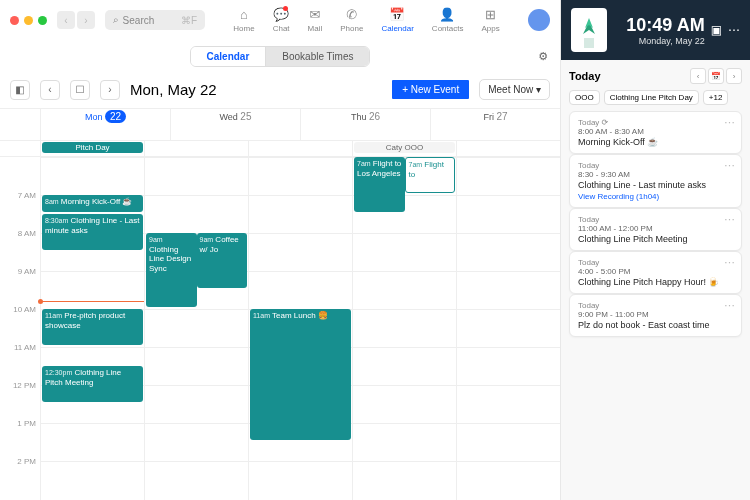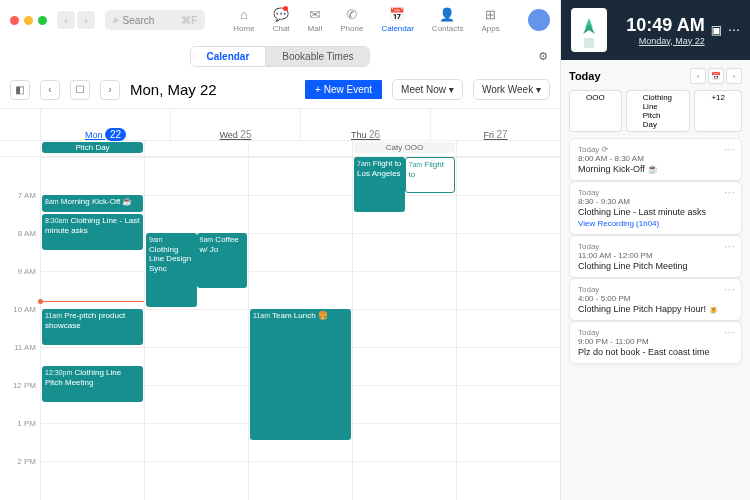--- a/index.html
+++ b/index.html
@@ -26,21 +26,21 @@
   .gear { position: absolute; right: 12px; color: #666; cursor: pointer; }
   .ctrls { display: flex; align-items: center; padding: 6px 10px 8px; gap: 10px; }
   .iconsq { width: 20px; height: 20px; border: 1px solid #ddd; border-radius: 4px; display: flex; align-items: center; justify-content: center; color: #666; cursor: pointer; font-size: 10px; }
   .date-h { font-size: 15px; font-weight: 400; }
   .spacer { flex: 1; }
   .pri { background: #0b5cff; color: #fff; border: none; border-radius: 1px; padding: 4px 10px; font-size: 10px; cursor: pointer; font-weight: 400; }
   .sec { background: #fff; border: 1px solid #ddd; border-radius: 5px; padding: 4px 8px; font-size: 10px; cursor: pointer; color: #333; }
   .weekgrid { flex: 1; display: flex; flex-direction: column; overflow: hidden; border-top: 1px solid #eee; }
   .dayrow { display: flex; height: 32px; border-bottom: 1px solid #eee; }
   .timecol { width: 40px; flex-shrink: 0; }
-  .daycell { flex: 1; border-left: 1px solid #eee; display: flex; flex-direction: column; align-items: center; justify-content: flex-end; gap: 2px; padding-top: 2px; font-size: 9px; color: #555; text-decoration: underline; }
+  .daycell { flex: 1; border-left: 1px solid #eee; display: flex; flex-direction: column; align-items: center; justify-content: flex-start; gap: 2px; padding-top: 2px; font-size: 9px; color: #555; }
   .daycell .num { font-size: 10px; color: #888; }
   .daycell.active { color: #0b5cff; }
   .daycell.active .num { background: #0b5cff; color: #fff; border-radius: 8px; padding: 1px 5px; }
   .alldayrow { display: flex; height: 16px; border-bottom: 1px solid #eee; }
   .allcell { flex: 1; border-left: 1px solid #eee; padding: 1px; text-align: center; }
   .pill { background: #178f8f; color: #fff; border-radius: 3px; font-size: 8px; padding: 1px 4px; white-space: nowrap; overflow: hidden; }
   .pillg { background: #f4f4f4; color: #666; }
   .gridbody { flex: 1; display: flex; overflow: hidden; position: relative; }
   .hours { width: 40px; flex-shrink: 0; display: flex; flex-direction: column; }
   .hour { height: 38px; font-size: 8px; color: #999; text-align: right; padding-right: 4px; position: relative; top: -5px; border-top: 1px solid transparent; }
@@ -50,26 +50,26 @@
   .ev.out { background: #fff; border: 1px solid #178f8f; color: #178f8f; }
   .ev .t { font-size: 7px; opacity: .9; }
   .nowline { position: absolute; left: 0; right: 0; height: 1px; background: #f26b3a; z-index: 5; }
   .nowline::before { content: ""; position: absolute; left: -3px; top: -2px; width: 5px; height: 5px; border-radius: 50%; background: #f26b3a; }
   .side { width: 190px; background: #f8f8f8; border-left: 1px solid #e8e8e8; display: flex; flex-direction: column; }
   .sidehd { background: #1a2a3a; color: #fff; height: 60px; display: flex; align-items: center; padding: 0 10px; gap: 6px; }
   .plant { width: 36px; height: 44px; background: #fff; border-radius: 4px; display: flex; align-items: end; justify-content: center; }
   .plant svg { width: 28px; height: 36px; }
   .clock { text-align: right; flex: 1; }
   .time { font-size: 18px; font-weight: 700; }
-  .date { font-size: 9px; opacity: .85; text-decoration: underline; }
+  .date { font-size: 9px; opacity: .85; }
   .sidehd .ic { color: #fff; cursor: pointer; font-size: 12px; }
   .sidebody { padding: 8px; display: flex; flex-direction: column; gap: 6px; overflow-y: auto; }
   .todayrow { display: flex; align-items: center; gap: 4px; }
   .todayrow h4 { font-size: 11px; font-weight: 700; flex: 0 0 auto; }
-  .chip { background: #fff; border: 1px solid #ddd; border-radius: 4px; font-size: 8px; padding: 2px 16px; }
+  .chip { background: #fff; border: 1px solid #ddd; border-radius: 4px; font-size: 8px; padding: 2px 5px; }
   .nav2 { display: flex; gap: 2px; margin-left: auto; }
   .nav2 button { width: 16px; height: 16px; border: 1px solid #ddd; background: #fff; border-radius: 3px; font-size: 8px; color: #888; cursor: pointer; }
   .chiprow { display: flex; gap: 4px; }
   .card { background: #fff; border: 1px solid #e8e8e8; border-radius: 6px; padding: 6px 8px; position: relative; box-shadow: 0 1px 2px rgba(0,0,0,.04); }
   .card .lbl { font-size: 8px; color: #888; }
   .card .tm { font-size: 8px; color: #666; }
   .card .ttl { font-size: 9px; color: #222; margin-top: 1px; }
   .card .lnk { font-size: 8px; color: #0b5cff; margin-top: 2px; cursor: pointer; }
   .card .more { position: absolute; top: 4px; right: 6px; color: #bbb; cursor: pointer; font-size: 11px; }
 </style>
@@ -137,21 +137,20 @@
 
     <div class="ctrls">
       <div class="iconsq">◧</div>
       <div class="iconsq">‹</div>
       <div class="iconsq">☐</div>
       <div class="iconsq">›</div>
       <div class="date-h">Mon, May 22</div>
       <div class="spacer"></div>
       <button class="pri">+ New Event</button>
       <button class="sec"><span>Meet Now</span> ▾</button>
-      <button class="sec"><span>Work Week</span> ▾</button>
     </div>
 
     <div class="weekgrid">
       <div class="dayrow" id="dayrow">
           <div class="timecol"></div>
           <div class="daycell active">
             <div><span>Mon</span> <span class="num">22</span></div>
           </div>
           <div class="daycell">
             <div><span>Wed</span> <span class="num">25</span></div>

